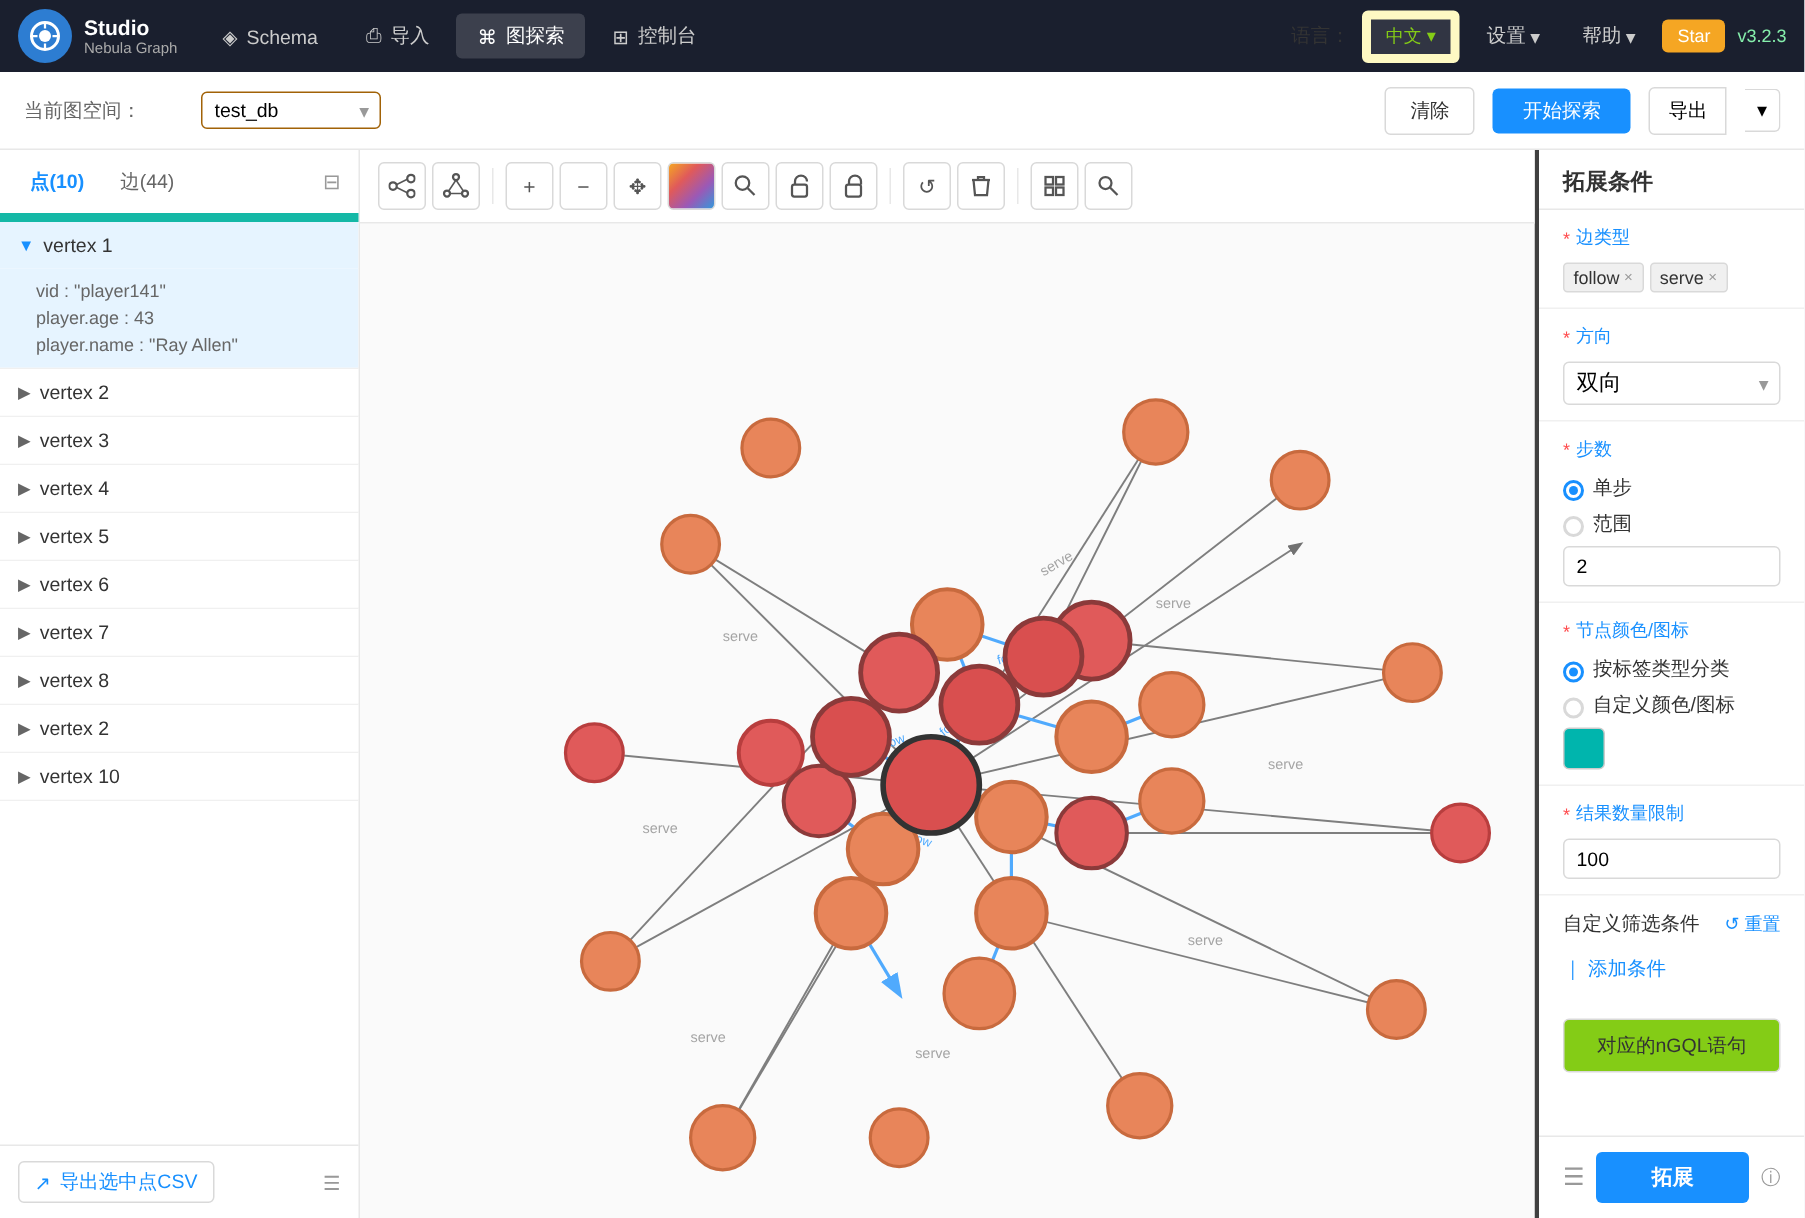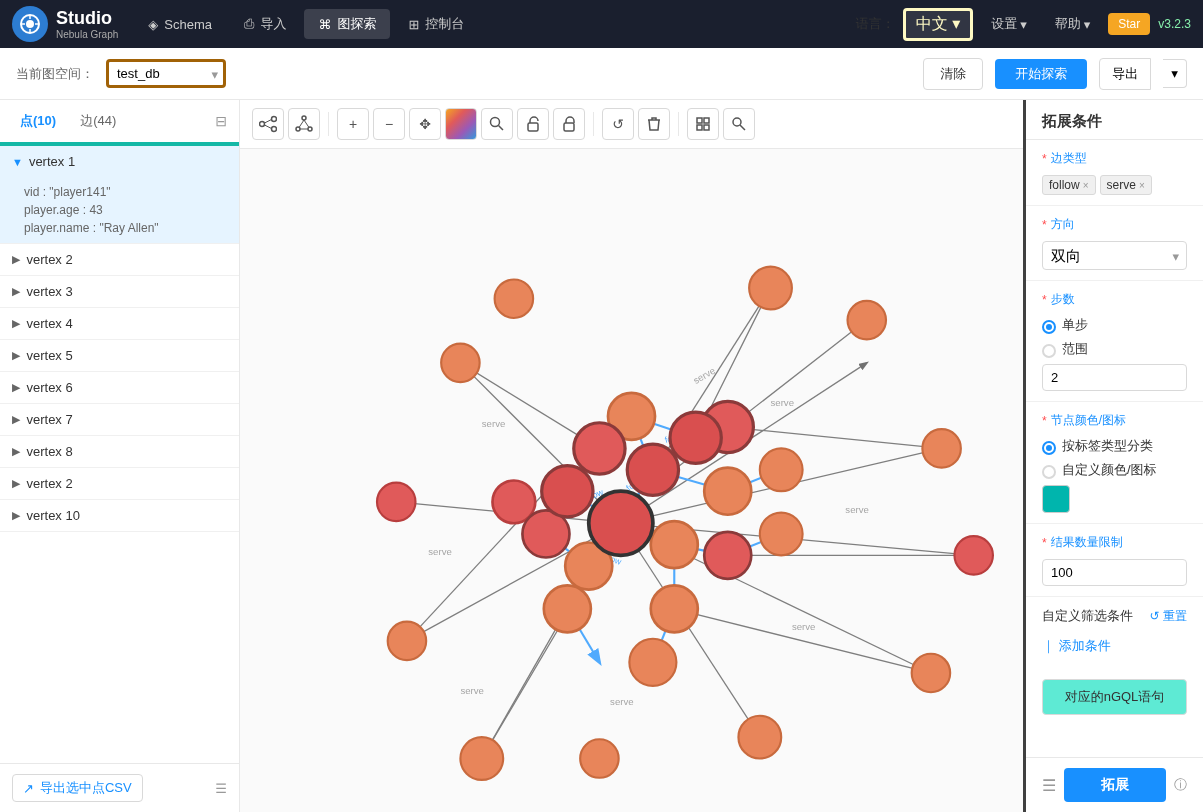--- a/index.html
+++ b/index.html
@@ -2,49 +2,49 @@
 <html><head>
   <meta charset="utf-8">
   <style>
     * { box-sizing: border-box; margin: 0; padding: 0; }
     body { font-family: -apple-system, BlinkMacSystemFont, "Segoe UI", sans-serif; font-size: 13px; background: #f0f2f5; color: #333; overflow: hidden; width: 1203px; height: 812px; }
 
     
     .top-nav { display: flex; align-items: center; background: #1a1f2e; height: 48px; padding: 0 12px; gap: 4px; }
     .logo-area { display: flex; align-items: center; gap: 8px; margin-right: 12px; }
     .logo-circle { width: 36px; height: 36px; border-radius: 50%; background: #2d7dd2; display: flex; align-items: center; justify-content: center; }
-    .logo-text { color: white; font-size: 18px; font-weight: bold; line-height: 1.2; }
+    .logo-text { color: white; font-size: 14px; font-weight: bold; line-height: 1.2; }
     .logo-sub { color: #aaa; font-size: 10px; }
     .nav-item { color: #ccc; padding: 6px 14px; border-radius: 4px; cursor: pointer; font-size: 13px; display: flex; align-items: center; gap: 6px; white-space: nowrap; }
     .nav-item.active { background: rgba(255,255,255,0.15); color: white; }
     .nav-spacer { flex: 1; }
     .nav-right { display: flex; align-items: center; gap: 8px; }
-    .lang-btn { background: rgba(255,255,255,0.1); border: 3px solid #fef9c3; color: #fef9c3; padding: 3px 10px; border-radius: 4px; cursor: pointer; font-size: 16px; }
+    .lang-btn { background: rgba(255,255,255,0.1); border: 6px solid #fef9c3; color: #84cc16; padding: 3px 10px; border-radius: 4px; cursor: pointer; font-size: 12px; }
     .nav-btn { color: #ccc; padding: 4px 10px; cursor: pointer; font-size: 13px; display: flex; align-items: center; gap: 3px; }
     .star-btn { background: #f5a623; color: white; padding: 4px 10px; border-radius: 4px; font-size: 12px; cursor: pointer; }
     .version { color: #86efac; font-size: 12px; }
 
     
     .second-bar { display: flex; align-items: center; background: white; height: 52px; padding: 0 16px; border-bottom: 1px solid #e8e8e8; gap: 12px; }
     .space-label { color: #666; font-size: 13px; white-space: nowrap; }
-    .space-select { border: 3px solid #a16207; border-radius: 4px; padding: 4px 28px 4px 8px; font-size: 13px; background: white; cursor: pointer; appearance: none; position: relative; min-width: 120px; }
+    .space-select { border: 1px solid #a16207; border-radius: 4px; padding: 4px 28px 4px 8px; font-size: 13px; background: white; cursor: pointer; appearance: none; position: relative; min-width: 120px; margin-left: 28px; }
     .space-select-wrap { position: relative; display: inline-block; }
     .space-select-wrap::after { content: "▾"; position: absolute; right: 8px; top: 50%; transform: translateY(-50%); color: #999; pointer-events: none; }
     .second-bar-spacer { flex: 1; }
     .clear-btn { border: 1px solid #d9d9d9; background: white; padding: 6px 16px; border-radius: 4px; cursor: pointer; color: #333; font-size: 13px; }
     .start-btn { background: #1890ff; color: white; border: none; padding: 6px 20px; border-radius: 4px; cursor: pointer; font-size: 13px; }
     .export-btn { border: 1px solid #d9d9d9; background: white; padding: 6px 12px; border-radius: 4px 0 0 4px; cursor: pointer; font-size: 13px; }
     .export-arrow { border: 1px solid #d9d9d9; border-left: none; background: white; padding: 6px 8px; border-radius: 0 4px 4px 0; cursor: pointer; }
 
     
     .main { display: flex; height: calc(812px - 48px - 52px); }
 
     
     .left-panel { width: 240px; background: white; border-right: 1px solid #e8e8e8; display: flex; flex-direction: column; flex-shrink: 0; }
-    .left-tabs { display: flex; align-items: center; padding: 8px 12px; border-bottom: 4px solid #14b8a6; gap: 8px; }
+    .left-tabs { display: flex; align-items: center; padding: 8px 12px; border-bottom: 6px solid #14b8a6; gap: 8px; }
     .tab-item { padding: 4px 8px; cursor: pointer; font-size: 13px; color: #666; border-radius: 4px; }
     .tab-item.active { color: #1890ff; font-weight: bold; }
     .tab-spacer { flex: 1; }
     .tab-icon { color: #999; cursor: pointer; font-size: 14px; }
 
     .vertex-list { flex: 1; overflow-y: auto; }
     .vertex-item { border-bottom: 1px solid #f0f0f0; }
     .vertex-header { display: flex; align-items: center; padding: 8px 12px; cursor: pointer; background: #e6f4ff; }
     .vertex-header.collapsed { background: white; }
     .vertex-arrow { color: #1890ff; margin-right: 6px; font-size: 11px; }
@@ -84,21 +84,21 @@
     .radio-circle { width: 14px; height: 14px; border-radius: 50%; border: 2px solid #d9d9d9; display: flex; align-items: center; justify-content: center; }
     .radio-circle.checked { border-color: #1890ff; }
     .radio-circle.checked::after { content: ""; width: 6px; height: 6px; border-radius: 50%; background: #1890ff; }
     .step-input { width: 100%; border: 1px solid #d9d9d9; border-radius: 4px; padding: 5px 8px; font-size: 13px; margin-top: 6px; }
     .color-swatch { width: 28px; height: 28px; background: #00b5ad; border-radius: 4px; cursor: pointer; border: 1px solid #ccc; }
     .count-input { width: 100%; border: 1px solid #d9d9d9; border-radius: 4px; padding: 5px 8px; font-size: 13px; }
     .filter-section { padding: 10px 16px; }
     .filter-label { font-size: 13px; color: #333; display: flex; align-items: center; justify-content: space-between; margin-bottom: 8px; }
     .reset-link { color: #1890ff; font-size: 12px; cursor: pointer; }
     .add-condition { display: flex; align-items: center; gap: 4px; color: #1890ff; font-size: 13px; cursor: pointer; padding: 4px 0; }
-    .ngql-btn { width: calc(100% - 32px); margin: 10px 16px; border: 1px solid #d9d9d9; background: #5eead4; padding: 8px; border-radius: 4px; cursor: pointer; font-size: 13px; color: #333; text-align: center; }
+    .ngql-btn { width: calc(100% - 32px); margin: 10px 16px; border: 1px solid #d9d9d9; background: #84cc16; padding: 8px; border-radius: 4px; cursor: pointer; font-size: 13px; color: #333; text-align: center; }
     .right-footer { margin-top: auto; padding: 10px 16px; border-top: 1px solid #e8e8e8; display: flex; align-items: center; gap: 8px; }
     .expand-btn { flex: 1; background: #1890ff; color: white; border: none; padding: 8px; border-radius: 4px; cursor: pointer; font-size: 14px; font-weight: bold; }
     .right-footer-icon { color: #999; cursor: pointer; font-size: 16px; }
 
     
     ::-webkit-scrollbar { width: 4px; }
     ::-webkit-scrollbar-track { background: #f0f0f0; }
     ::-webkit-scrollbar-thumb { background: #ccc; border-radius: 2px; }
   </style>
 </head>

